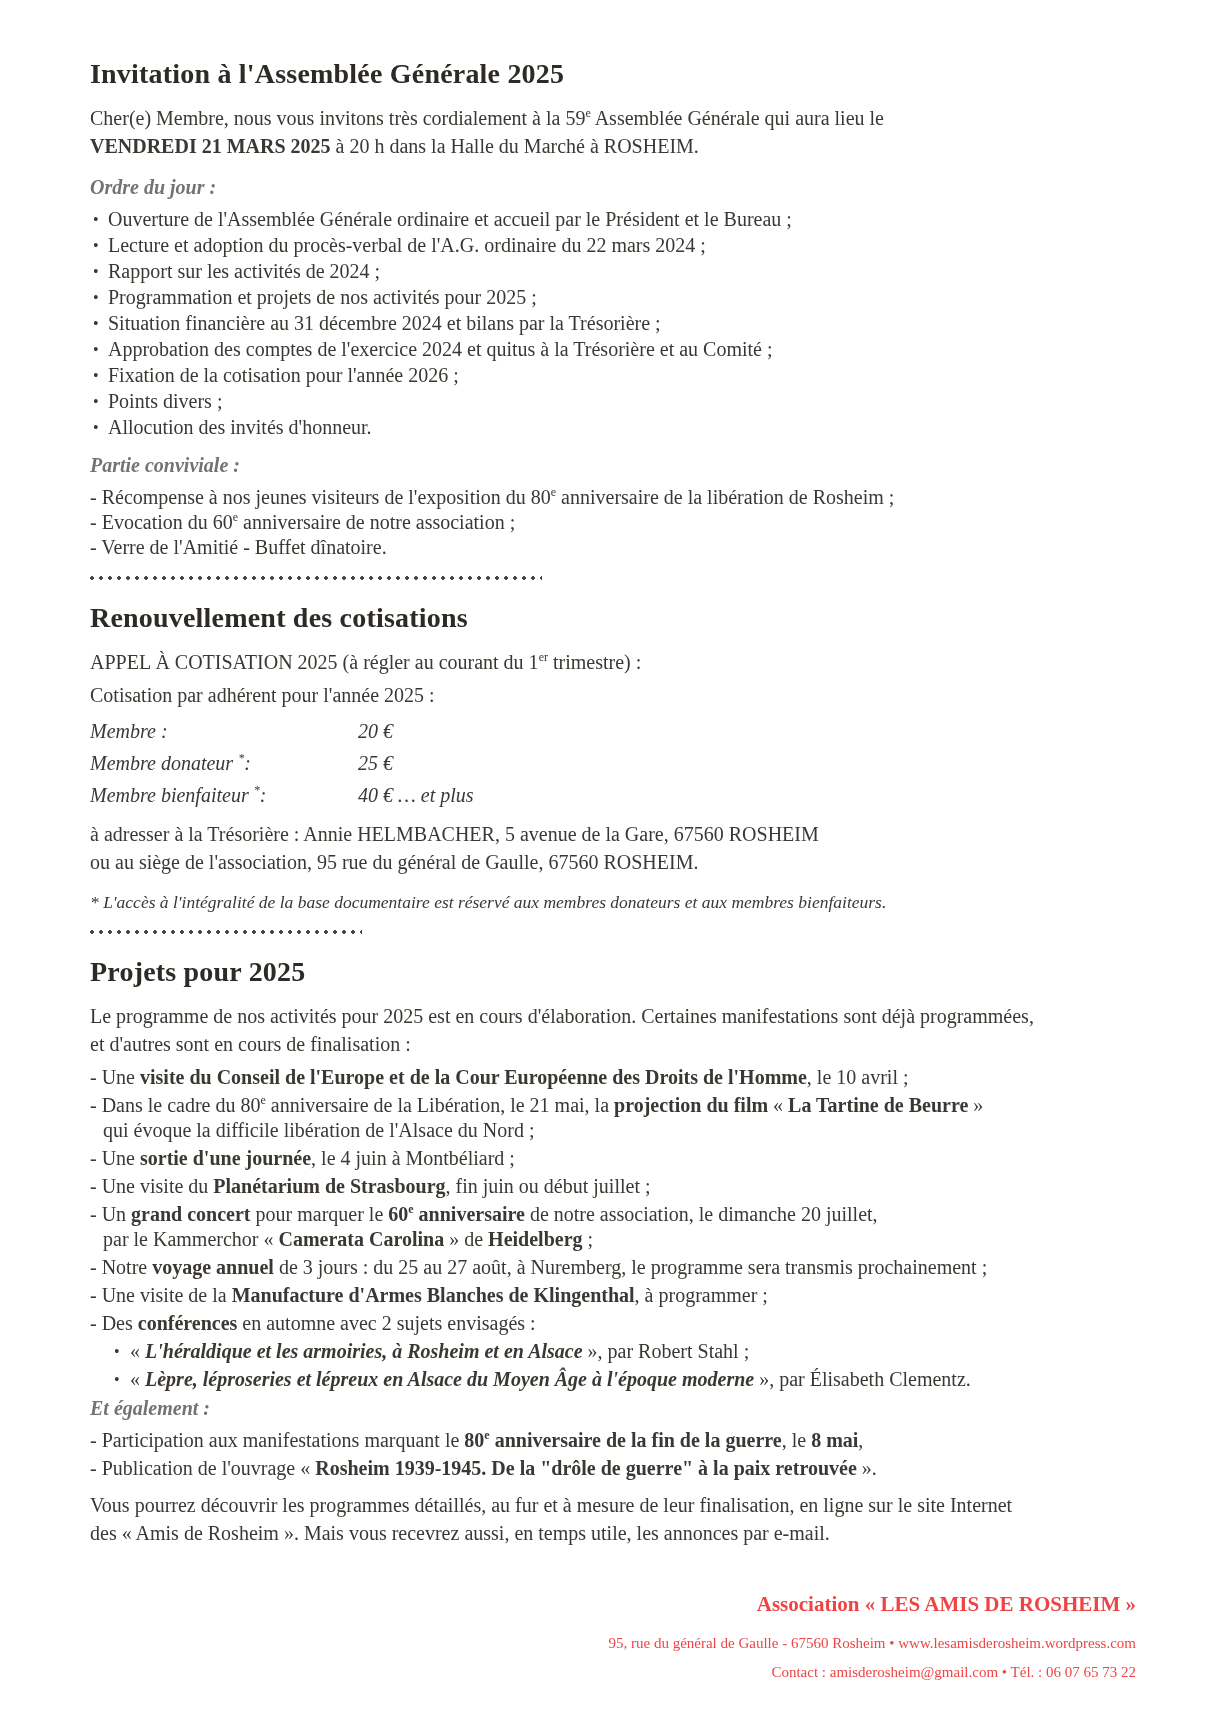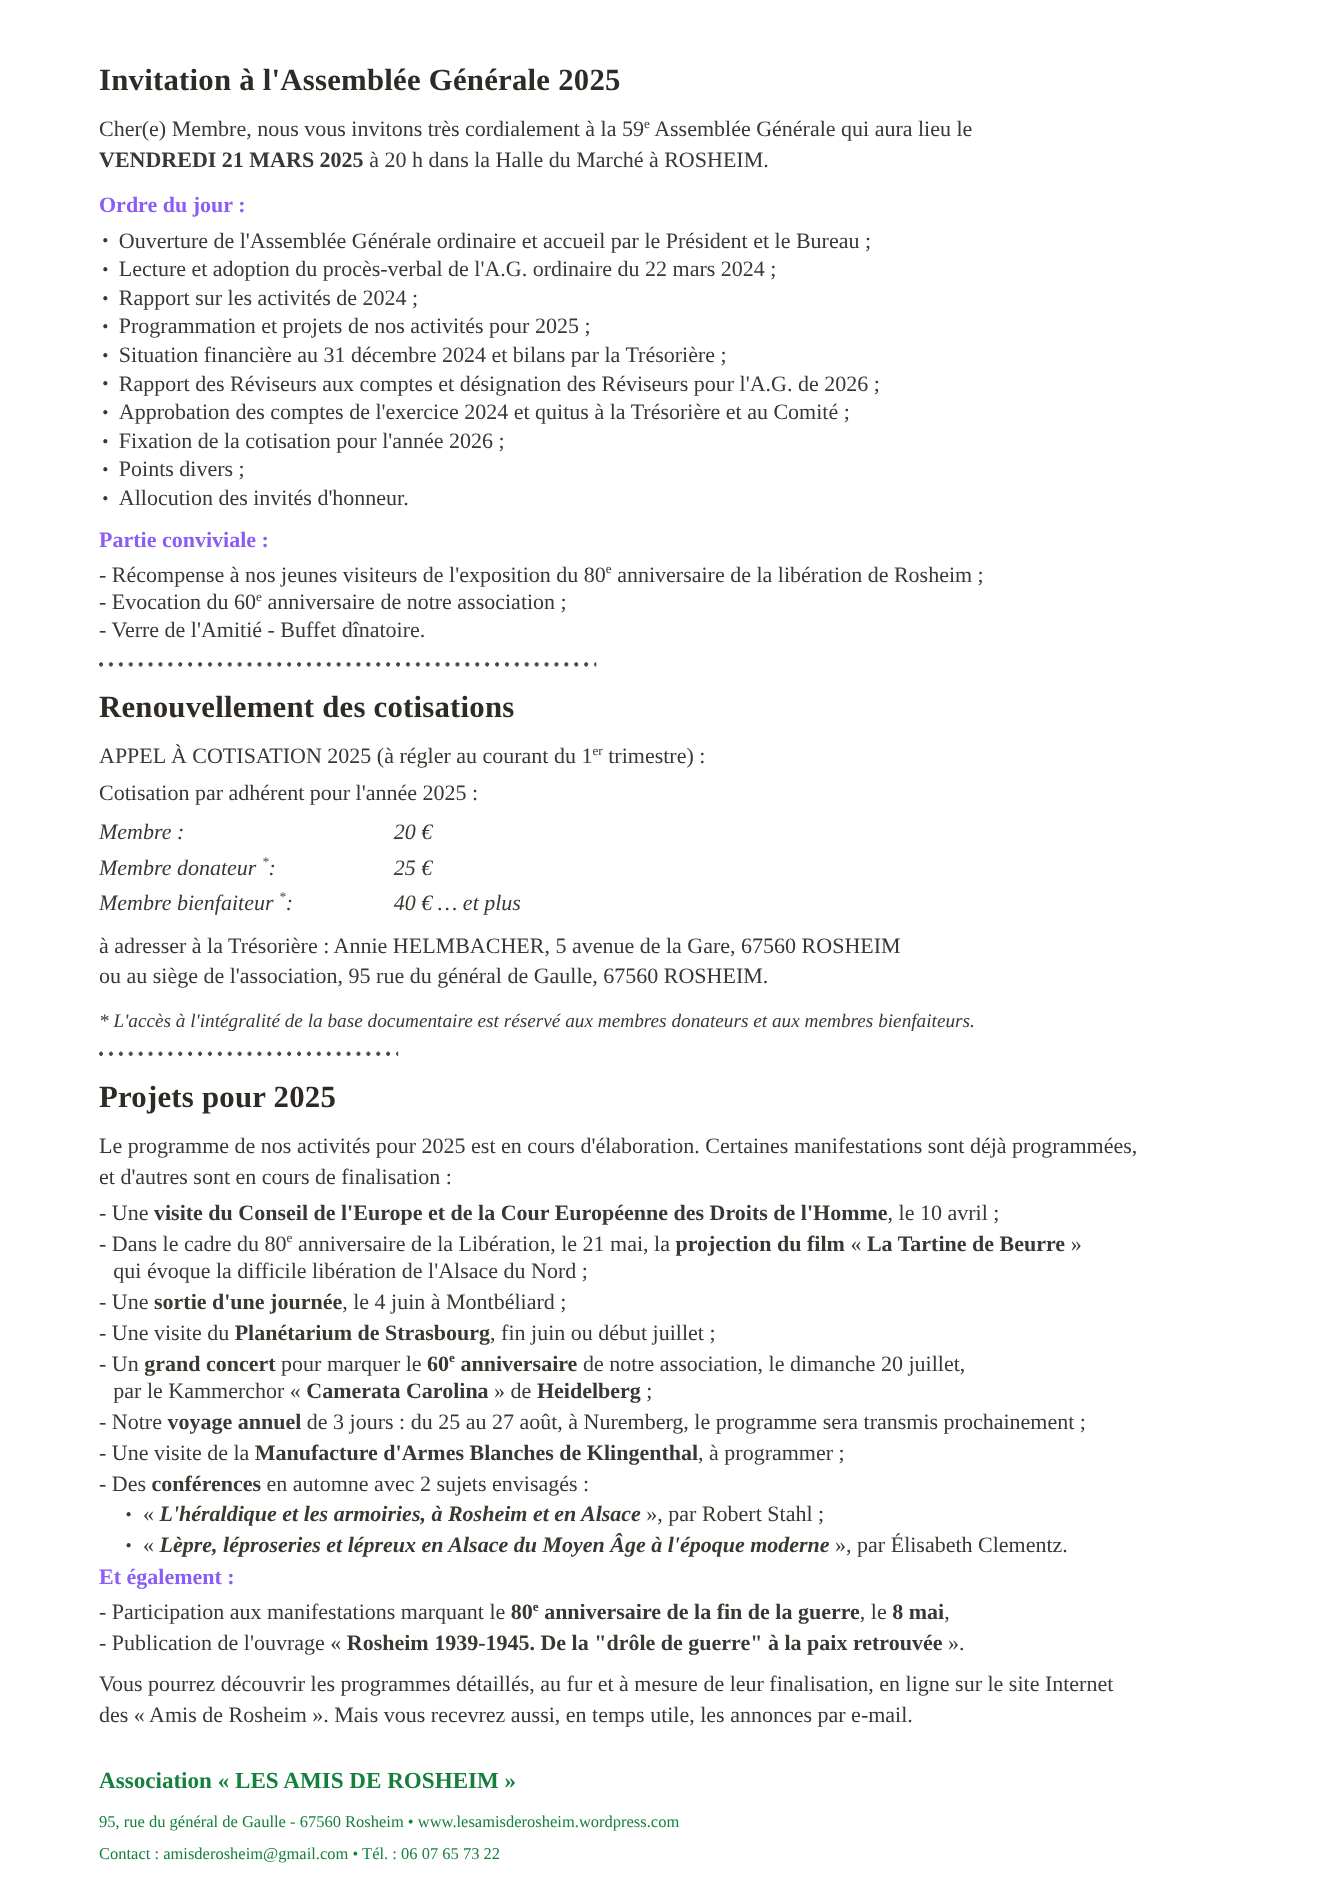--- a/index.html
+++ b/index.html
@@ -12,21 +12,21 @@
   }
   h1,h2{
     font-size:28px;line-height:36px;font-weight:700;color:#2e2b26;
     margin:0 0 12px 0;letter-spacing:0.2px;
   }
   p{margin:0;}
   .b{font-weight:700;}
   .i{font-style:italic;}
   sup{font-size:0.6em;line-height:0;vertical-align:super;}
   .intro{margin-bottom:14px;}
-  .sublabel{font-weight:700;line-height:26px;margin-bottom:7px;color:#8b5cf6;}
+  .sublabel{font-weight:700;line-height:26px;margin-bottom:7px;color:#737373;font-style:italic;}
   ul.agenda{list-style:none;margin:0 0 12px 0;padding:0;}
   ul.agenda li{
     position:relative;padding-left:18px;line-height:25px;margin-bottom:1px;
   }
   ul.agenda li::before{
     content:"\2022";position:absolute;left:3px;top:0;font-size:0.8em;color:#3b3833;
   }
   .citem{line-height:25px;}
   .conviviale{margin-bottom:14px;}
   .dotsep{
@@ -53,42 +53,41 @@
   }
   .psub{
     position:relative;padding-left:40px;line-height:25px;margin-bottom:3px;
   }
   .psub::before{
     content:"\2022";position:absolute;left:24px;top:0;font-size:0.8em;color:#3b3833;
   }
   .also-label{margin-top:0;}
   .closing{margin-top:10px;}
   .footer{
-    margin-top:32px;text-align:left;color:#15803d;
+    margin-top:44px;text-align:right;color:#ef4444;
   }
   .footer .assoc{font-weight:700;font-size:21px;line-height:26px;margin-bottom:12px;}
   .footer .fline{font-size:15px;line-height:29px;}
 </style>
 </head>
 <body>
 
 <div class="page">
 
   <section>
     <h1>Invitation à l'Assemblée Générale 2025</h1>
     <p class="intro"><span>Cher(e) Membre, nous vous invitons très cordialement à la 59</span><sup>e</sup><span> Assemblée Générale qui aura lieu le</span><br><span class="b">VENDREDI 21 MARS 2025</span><span> à 20 h dans la Halle du Marché à ROSHEIM.</span></p>
 
     <div class="sublabel">Ordre du jour :</div>
     <ul class="agenda">
       <li>Ouverture de l'Assemblée Générale ordinaire et accueil par le Président et le Bureau ;</li>
       <li>Lecture et adoption du procès-verbal de l'A.G. ordinaire du 22 mars 2024 ;</li>
       <li>Rapport sur les activités de 2024 ;</li>
       <li>Programmation et projets de nos activités pour 2025 ;</li>
       <li>Situation financière au 31 décembre 2024 et bilans par la Trésorière ;</li>
-      <li>Rapport des Réviseurs aux comptes et désignation des Réviseurs pour l'A.G. de 2026 ;</li>
       <li>Approbation des comptes de l'exercice 2024 et quitus à la Trésorière et au Comité ;</li>
       <li>Fixation de la cotisation pour l'année 2026 ;</li>
       <li>Points divers ;</li>
       <li>Allocution des invités d'honneur.</li>
     </ul>
 
     <div class="sublabel">Partie conviviale :</div>
     <div class="conviviale">
       <div class="citem"><span>- Récompense à nos jeunes visiteurs de l'exposition du 80</span><sup>e</sup><span> anniversaire de la libération de Rosheim ;</span></div>
       <div class="citem"><span>- Evocation du 60</span><sup>e</sup><span> anniversaire de notre association ;</span></div>

